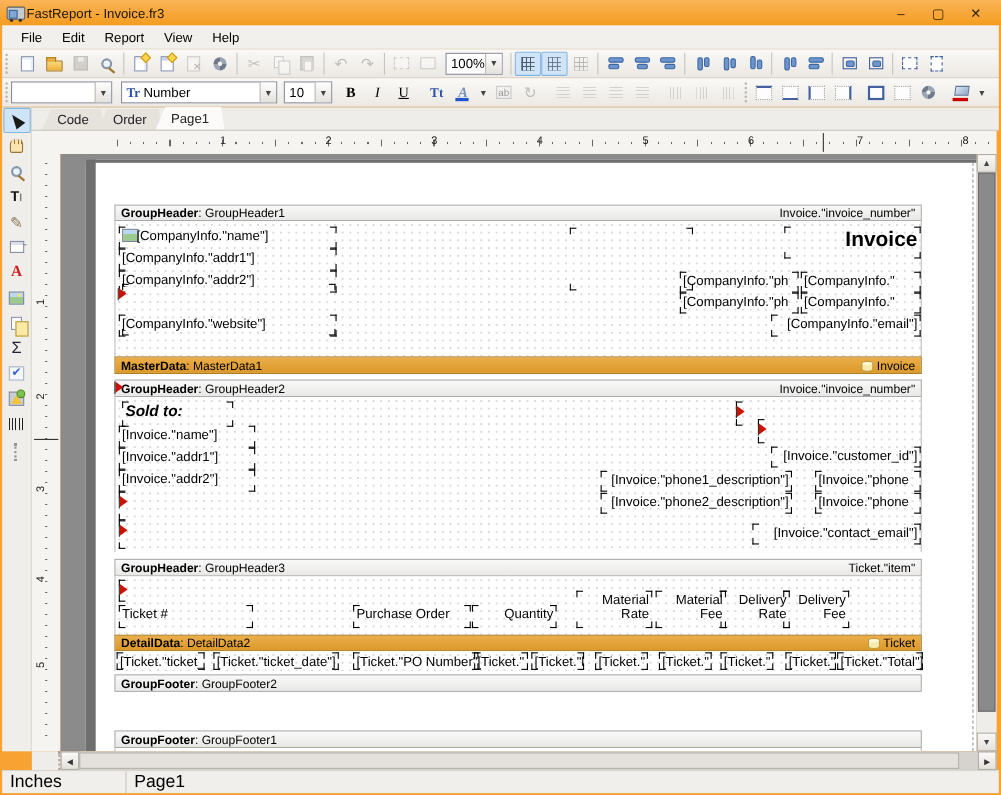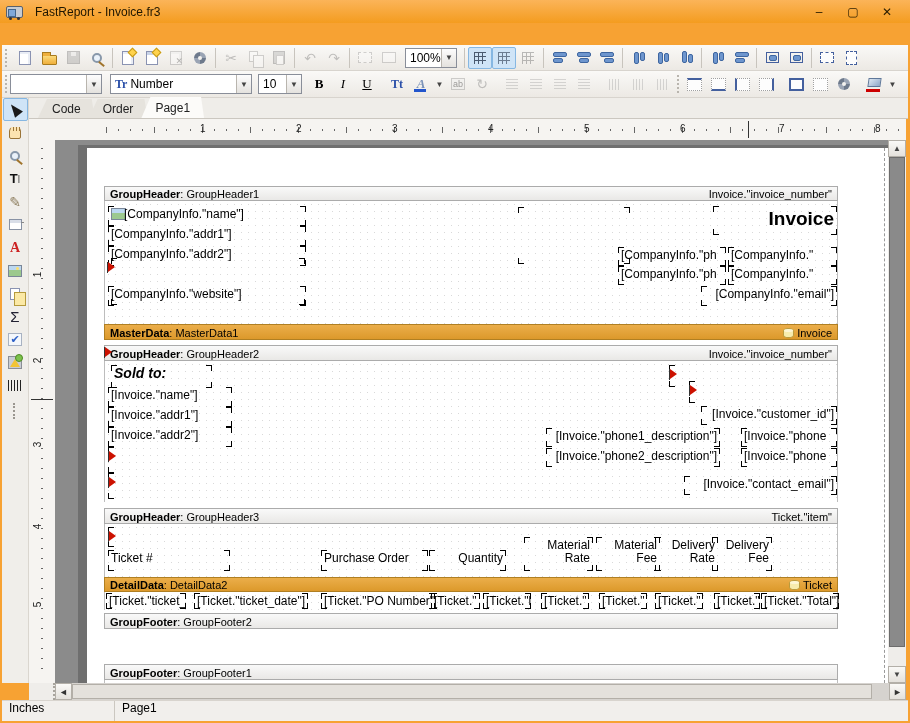--- a/index.html
+++ b/index.html
@@ -2,21 +2,21 @@
 <html><head>
 <meta charset="utf-8">
 <style>
   *{box-sizing:border-box;margin:0;padding:0}
   html,body{width:910px;height:723px;overflow:hidden}
   body{font-family:"Liberation Sans",sans-serif;font-size:11px;color:#000}
   .win{position:relative;width:910px;height:723px;background:#F7A233;overflow:hidden}
 
   
   .titlebar{position:absolute;left:0;top:0;width:910px;height:23px;background:linear-gradient(#FBB459,#F49C1F);display:flex;align-items:center;padding:0 6px;color:#1E1600}
-  .title-text{margin-left:12px;font-size:12px}
+  .title-text{margin-left:1px;font-size:12px}
   .winbtns{margin-left:auto;display:flex}
   .winbtn{width:34px;height:20px;display:flex;align-items:center;justify-content:center;color:#2A1D00;font-size:12px;cursor:default}
   .ic-app{position:relative;width:17px;height:12px;background:#C6CBD2;border:1px solid #5A606A;border-radius:2px}
   .ic-app::before{content:"";position:absolute;left:1px;top:2px;width:6px;height:6px;background:#7FA8D8;border:1px solid #44668C}
   .ic-app::after{content:"";position:absolute;left:2px;bottom:-3px;width:3px;height:3px;border-radius:50%;background:#333;box-shadow:8px 0 0 #333}
 
   
   .menubar{position:absolute;left:2px;top:23px;width:906px;height:22px;background:#F2F0ED;display:flex;align-items:center;padding-left:8px;border-bottom:1px solid #E2DFDA}
   .menu-item{padding:3px 9px;font-size:12px}
 
@@ -146,39 +146,46 @@
   
   .vscroll{position:absolute;left:888px;top:140px;width:18px;height:543px;background:#EFEDEA}
   .sbtn{position:absolute;left:0;width:18px;height:17px;background:linear-gradient(#FAF9F7,#E4E1DC);border:1px solid #B3AFA8;display:flex;align-items:center;justify-content:center;font-size:8px;color:#444}
   .vthumb{position:absolute;left:1px;top:17px;width:16px;height:490px;background:#8A8A8A;border:1px solid #6C6C6C}
   .hscroll{position:absolute;left:55px;top:683px;width:851px;height:17px;background:#D6D3CF}
   .hbtn{position:absolute;top:0;width:17px;height:17px;background:linear-gradient(#FAF9F7,#E4E1DC);border:1px solid #B3AFA8;display:flex;align-items:center;justify-content:center;font-size:9px;color:#333}
   .corner{position:absolute;left:29px;top:683px;width:26px;height:17px;background:#EFEDEA;border-right:2px dotted #A8A49D}
 
   
   .statusbar{position:absolute;left:2px;top:700px;width:906px;height:21px;background:#F1EFEC;display:flex;align-items:center;border-top:1px solid #D8D4CE}
-  .scell{height:100%;display:flex;align-items:flex-start;padding:0 7px;border-right:1px solid #CBC7C0;font-size:12px;gap:4px}
+  .scell{height:100%;display:flex;align-items:center;padding:0 7px;border-right:1px solid #CBC7C0;font-size:16px;gap:4px}
   .ic-pos{position:relative;width:12px;height:12px;border-top:1px dotted #8A8A8A;border-left:1px dotted #8A8A8A}
   .ic-pos::after{content:"";position:absolute;left:2px;top:2px;width:7px;height:7px;background:#A8C4E0;border:1px solid #6E8EB4}
 </style>
 </head>
 <body>
 
 <div class="win">
 
   <div class="titlebar">
     <span class="ic-app"></span>
     <span class="title-text">FastReport - Invoice.fr3</span>
     <span class="winbtns">
       <span class="winbtn">–</span>
       <span class="winbtn">▢</span>
       <span class="winbtn">✕</span>
     </span>
   </div>
 
+  <div class="menubar">
+    <span class="menu-item">File</span>
+    <span class="menu-item">Edit</span>
+    <span class="menu-item">Report</span>
+    <span class="menu-item">View</span>
+    <span class="menu-item">Help</span>
+  </div>
 
   <div class="tb" style="top:45px;height:26px">
     <span class="grip"></span>
     <span class="b">
         <span class="ic-page"></span>
       </span>
     <span class="b">
         <span class="ic-folder"></span>
       </span>
     <span class="b d">

